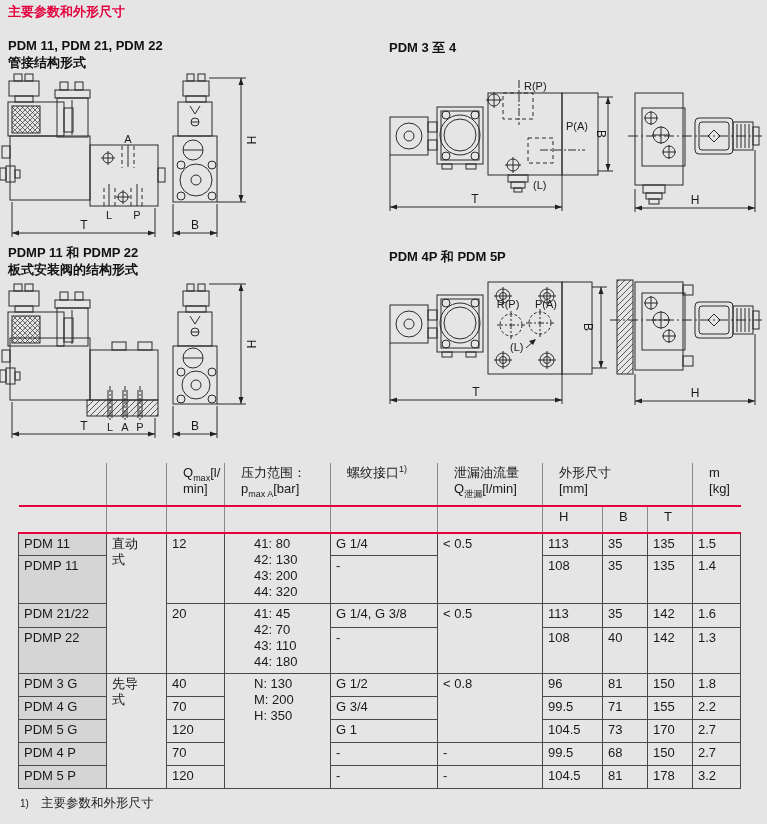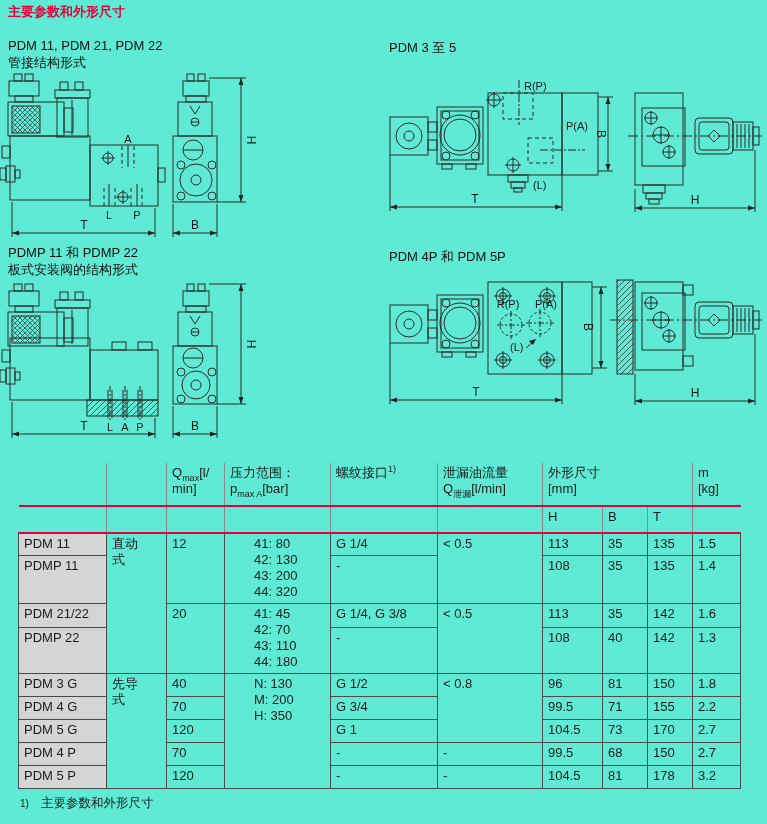--- a/index.html
+++ b/index.html
@@ -1,32 +1,32 @@
 <!DOCTYPE html>
 <html><head>
 <meta charset="utf-8">
 <style>
   html,body { margin:0; padding:0; background:#fff; }
-  .page { position:relative; width:767px; height:824px; background:#5eead4;
+  .page { position:relative; width:767px; height:824px; background:#e5e5e5;
           font-family:"Liberation Sans", sans-serif; color:#1a1a1a; overflow:hidden; }
 
   .title { position:absolute; left:8px; top:3px; font-size:13px; font-weight:700; color:#e4003c; }
 
-  .caption { position:absolute; font-size:13px; line-height:17px; font-weight:400; color:#111; }
+  .caption { position:absolute; font-size:13px; line-height:17px; font-weight:700; color:#111; }
   .caption span { display:block; }
 
   .fig { position:absolute; }
   .fig text { font-family:"Liberation Sans", sans-serif; fill:#1a1a1a; }
   .lbl  { font-size:11px; }
   .dim  { font-size:12px; }
 
   table.spec { position:absolute; left:18px; top:463px; width:722px;
                border-collapse:collapse; table-layout:fixed; font-size:13px; }
   table.spec td { vertical-align:top; line-height:16px; }
-  tr.h1 td, tr.h2 td { padding:2px 5px; border-bottom:2px solid #e4003c; }
+  tr.h1 td, tr.h2 td { padding:2px 16px; border-bottom:2px solid #e4003c; }
   tr.h1 td:not(:first-child), tr.h2 td:not(:first-child) { border-left:1px solid #8a8a8a; }
   tr.h1 td { height:38px; }
   tr.h2 td { height:21px; }
   tbody td { border:1px solid #4a4a4a; padding:2px 5px; }
   td.model { background:#d5d5d5; }
   .prelines { white-space:pre-line;margin-left:24px; }
   .type-wrap { display:inline-block; width:27px; }
   sub { font-size:9px; line-height:0; }
   sup { font-size:9px; line-height:0; }
   .u { margin-left:0; }
@@ -46,21 +46,21 @@
 
 <div class="page">
 
   <div class="title">主要参数和外形尺寸</div>
 
   <div class="caption" style="left:8px; top:37px;">
     <span>PDM 11, PDM 21, PDM 22</span>
     <span>管接结构形式</span>
   </div>
   <div class="caption" style="left:389px; top:39px;">
-    <span>PDM 3 至 5</span>
+    <span>PDM 3 至 4</span>
   </div>
   <div class="caption" style="left:8px; top:244px;">
     <span>PDMP 11 和 PDMP 22</span>
     <span>板式安装阀的结构形式</span>
   </div>
   <div class="caption" style="left:389px; top:248px;">
     <span>PDM 4P 和 PDM 5P</span>
   </div>
 
   <svg class="fig" style="left:0; top:70px;" width="260" height="172" viewBox="0 0 260 172">

